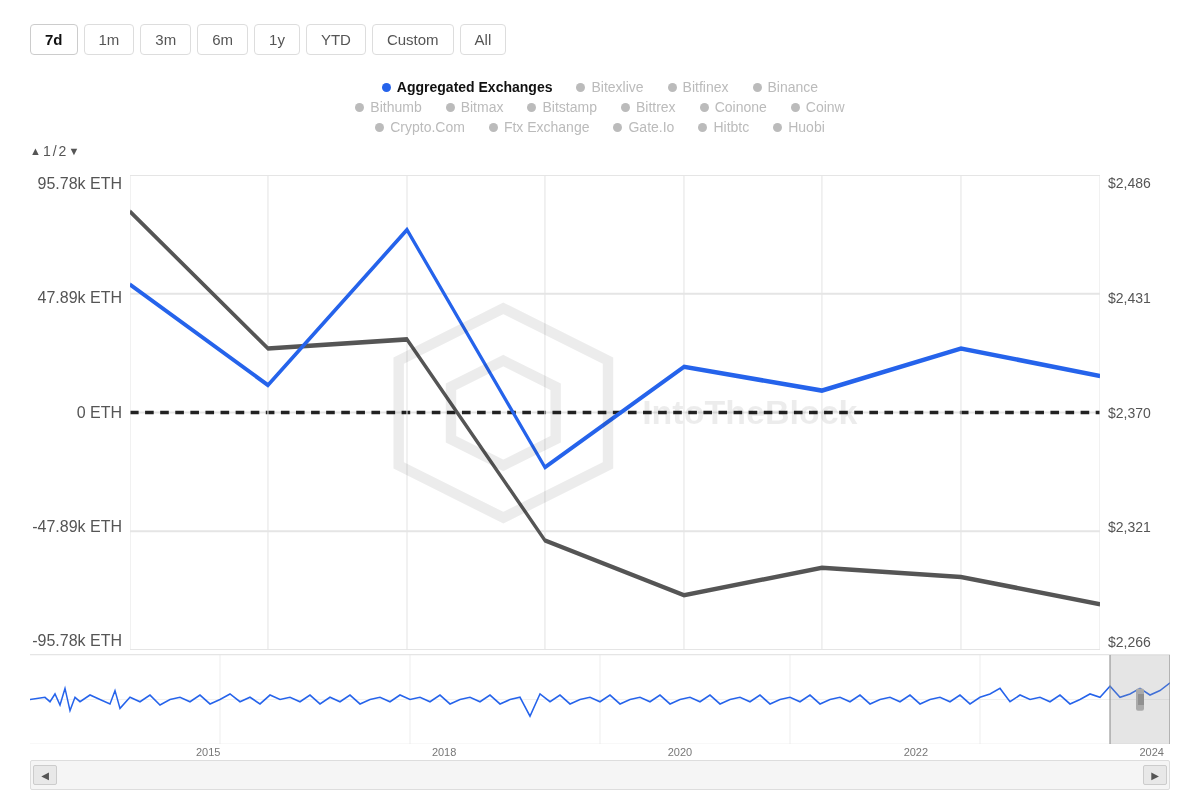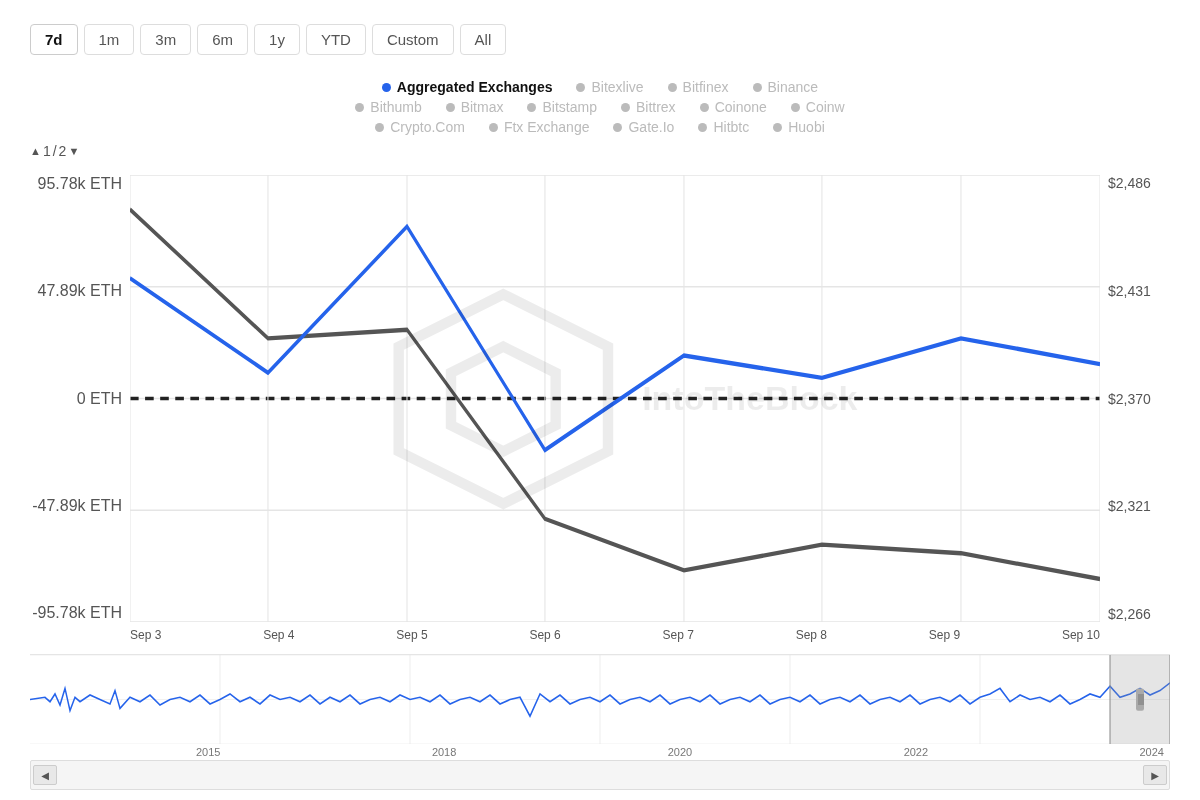--- a/index.html
+++ b/index.html
@@ -363,30 +363,20 @@
 
       <div class="y-axis-right">
         <span>$2,486</span>
         <span>$2,431</span>
         <span>$2,370</span>
         <span>$2,321</span>
         <span>$2,266</span>
       </div>
     </div>
 
-    <div class="x-axis">
-      <span>Sep 3</span>
-      <span>Sep 4</span>
-      <span>Sep 5</span>
-      <span>Sep 6</span>
-      <span>Sep 7</span>
-      <span>Sep 8</span>
-      <span>Sep 9</span>
-      <span>Sep 10</span>
-    </div>
 
     <div class="mini-chart-wrapper">
       <svg viewBox="0 0 1140 80" preserveAspectRatio="none">
 
         <line x1="0" y1="0" x2="1140" y2="0" stroke="#e5e5e5" stroke-width="0.5"></line>
         <line x1="0" y1="40" x2="1140" y2="40" stroke="#e5e5e5" stroke-width="0.5"></line>
         <line x1="0" y1="80" x2="1140" y2="80" stroke="#e5e5e5" stroke-width="0.5"></line>
 
         <line x1="190" y1="0" x2="190" y2="80" stroke="#ddd" stroke-width="0.5"></line>
         <line x1="380" y1="0" x2="380" y2="80" stroke="#ddd" stroke-width="0.5"></line>

